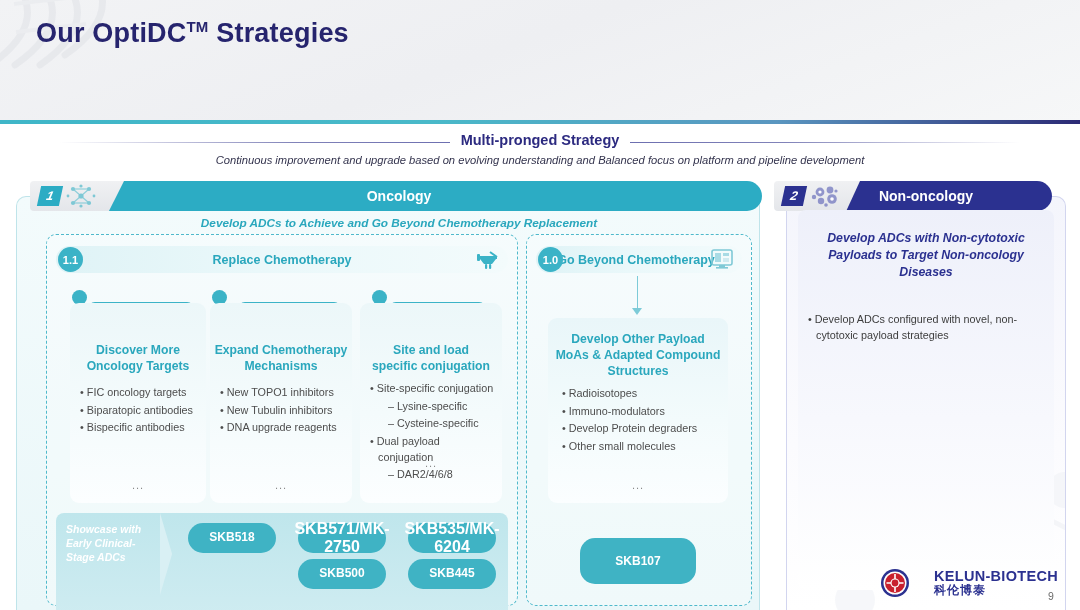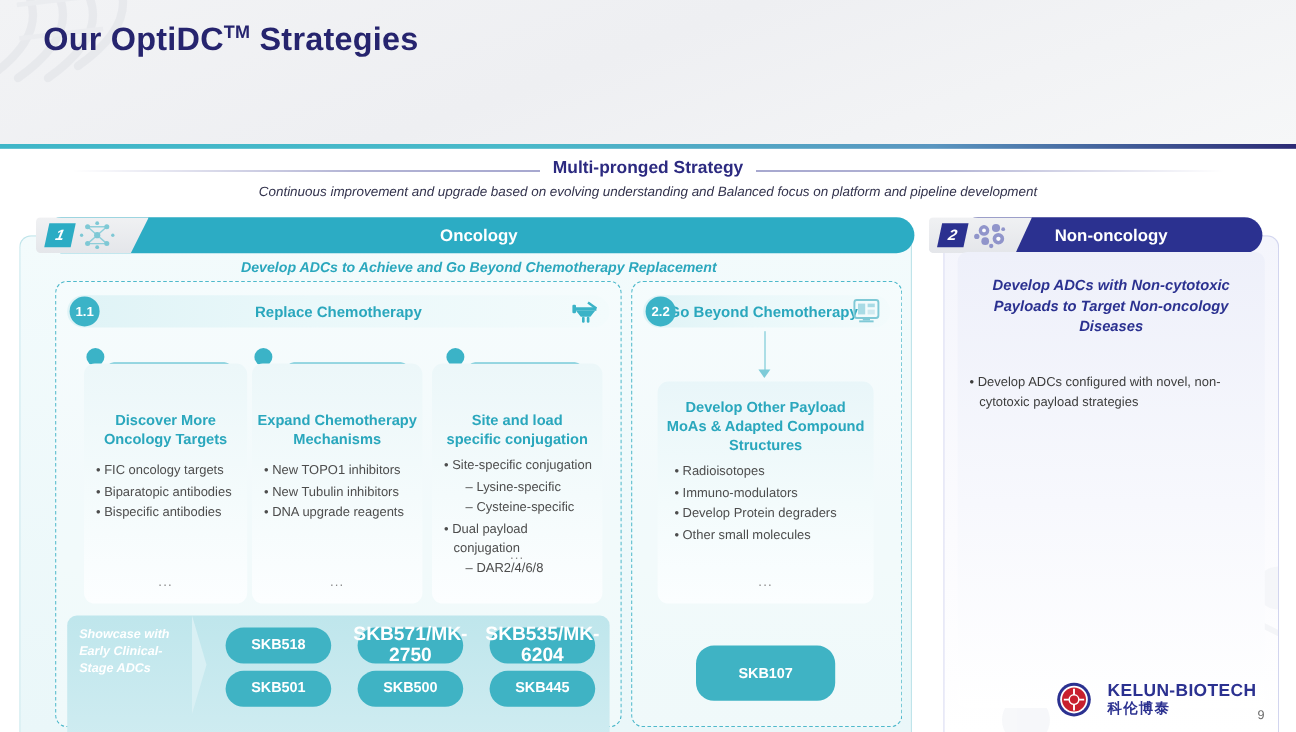--- a/index.html
+++ b/index.html
@@ -244,21 +244,21 @@
     font-size: 10.8px; color: #3d3d3d; line-height: 1.45;
   }
   .non-list li { list-style: none; text-indent: -8px; padding-left: 10px; }
   .non-list li:before { content: "• "; }
   .mol-watermark { position: absolute; right: -20px; bottom: 0; width: 270px; height: 250px; opacity: .55; }
   .sci-illus { position: absolute; left: 36px; bottom: 118px; width: 200px; height: 110px; }
 
   
   .logo-wrap {
     position: absolute; left: 880px; top: 568px;
-    display: flex; align-items: center; gap: 13px;
+    display: flex; align-items: center; gap: 24px;
   }
   .logo-mark { width: 30px; height: 30px; }
   .logo-text-en { font-size: 14.5px; font-weight: bold; color: #2b3190; letter-spacing: .3px; line-height: 1.05; }
   .logo-text-cn { font-size: 12px; font-weight: bold; color: #2b3190; letter-spacing: 1px; line-height: 1.1; }
   .page-num {
     position: absolute; left: 1048px; top: 590px;
     font-size: 10.5px; color: #6a6a6a;
   }
 </style>
 </head>
@@ -378,27 +378,26 @@
     </ul>
   <div class="ellipsis">...</div>
 </div>
 
 <div class="pipeline">
   <div class="pipeline-label">Showcase with Early Clinical-Stage ADCs</div>
   <div class="pipe-arrow"></div>
   <div class="pill p-r1 p-c1">SKB518</div>
   <div class="pill p-r1 p-c2 two-line">SKB571/MK-2750</div>
   <div class="pill p-r1 p-c3 two-line">SKB535/MK-6204</div>
-  <div class="pill p-r2 p-c1">SKB501</div>
   <div class="pill p-r2 p-c2">SKB500</div>
   <div class="pill p-r2 p-c3">SKB445</div>
 </div>
 
 <div class="sub-bar sub-bar-b">
-  <span class="sub-num">2.2</span>
+  <span class="sub-num">1.0</span>
   <span class="sub-label">Go Beyond Chemotherapy</span>
   <svg class="sub-icon" viewBox="0 0 24 22">
     <rect x="2" y="2" width="20" height="15" rx="2" fill="none" stroke="#7fc9d6" stroke-width="1.6"></rect>
     <rect x="5" y="5" width="6" height="9" fill="#a8dbe5"></rect>
     <rect x="13" y="5" width="6" height="3" fill="#a8dbe5"></rect>
     <rect x="13" y="10" width="6" height="4" fill="#cfeaf0"></rect>
     <rect x="9" y="17" width="6" height="2" fill="#7fc9d6"></rect>
     <rect x="6" y="19" width="12" height="1.6" fill="#7fc9d6"></rect>
   </svg>
 </div>

